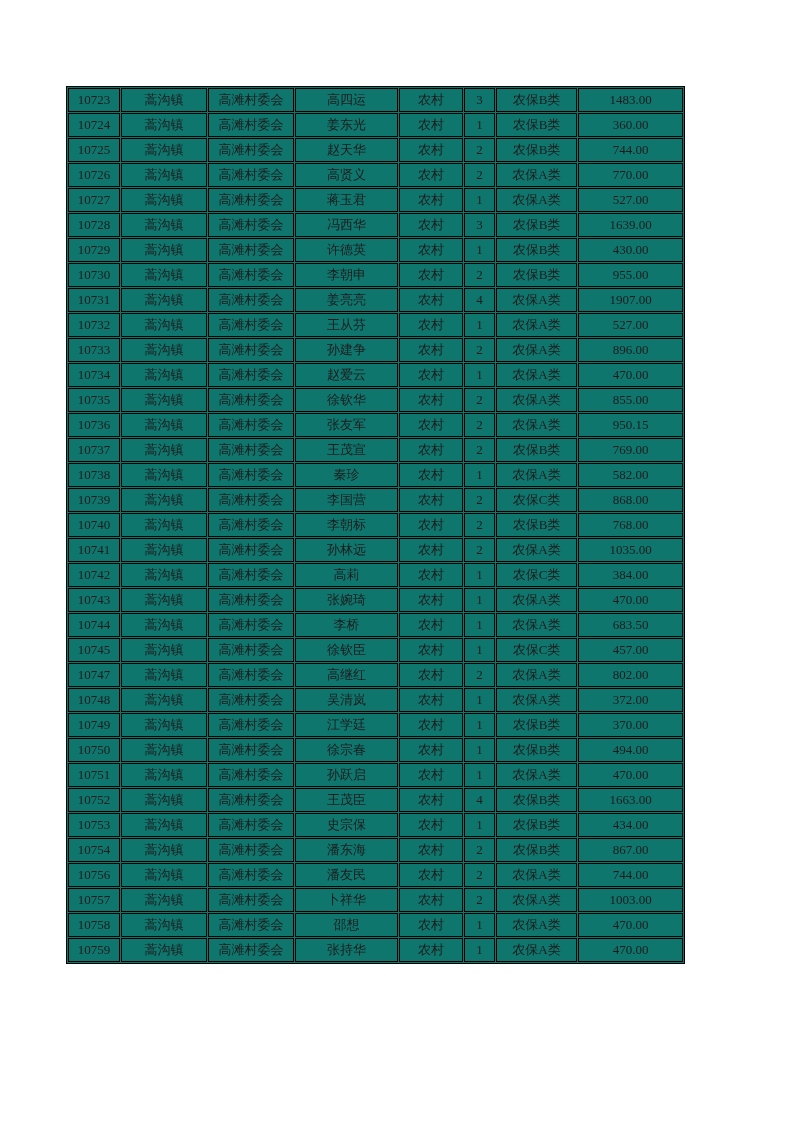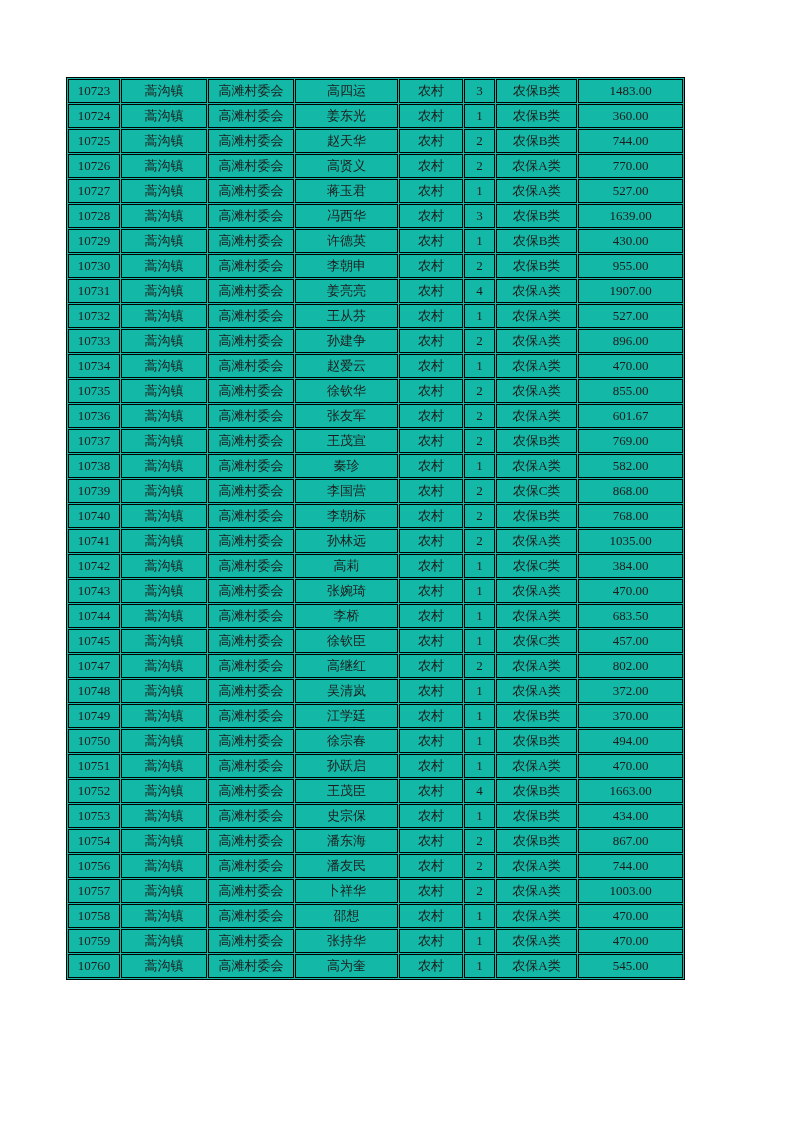--- a/index.html
+++ b/index.html
@@ -11,27 +11,27 @@
     position: relative;
     width: 793px;
     height: 1122px;
     background: #ffffff;
     overflow: hidden;
     font-family: "Liberation Serif", "DejaVu Serif", serif;
   }
   table.records {
     position: absolute;
     left: 66px;
-    top: 77px;
+    top: 86px;
     width: 611px;
     table-layout: fixed;
     border-collapse: separate;
     border-spacing: 1px;
     border: 1px solid #000000;
-    background: #14b8a6;
+    background: #0f766e;
   }
   table.records td {
     box-sizing: border-box;
     border: 1px solid #000000;
     height: 22px;
     line-height: 22px;
     padding: 0;
     text-align: center;
     vertical-align: middle;
     font-size: 13px;
@@ -187,21 +187,21 @@
           <td>855.00</td>
         </tr>
         <tr>
           <td>10736</td>
           <td>蒿沟镇</td>
           <td>高滩村委会</td>
           <td>张友军</td>
           <td>农村</td>
           <td>2</td>
           <td>农保A类</td>
-          <td>601.67</td>
+          <td>950.15</td>
         </tr>
         <tr>
           <td>10737</td>
           <td>蒿沟镇</td>
           <td>高滩村委会</td>
           <td>王茂宣</td>
           <td>农村</td>
           <td>2</td>
           <td>农保B类</td>
           <td>769.00</td>
@@ -398,26 +398,16 @@
         </tr>
         <tr>
           <td>10759</td>
           <td>蒿沟镇</td>
           <td>高滩村委会</td>
           <td>张持华</td>
           <td>农村</td>
           <td>1</td>
           <td>农保A类</td>
           <td>470.00</td>
-        </tr>
-        <tr>
-          <td>10760</td>
-          <td>蒿沟镇</td>
-          <td>高滩村委会</td>
-          <td>高为奎</td>
-          <td>农村</td>
-          <td>1</td>
-          <td>农保A类</td>
-          <td>545.00</td>
         </tr>
       </tbody>
   </table>
 </div>
 
 </body></html>

